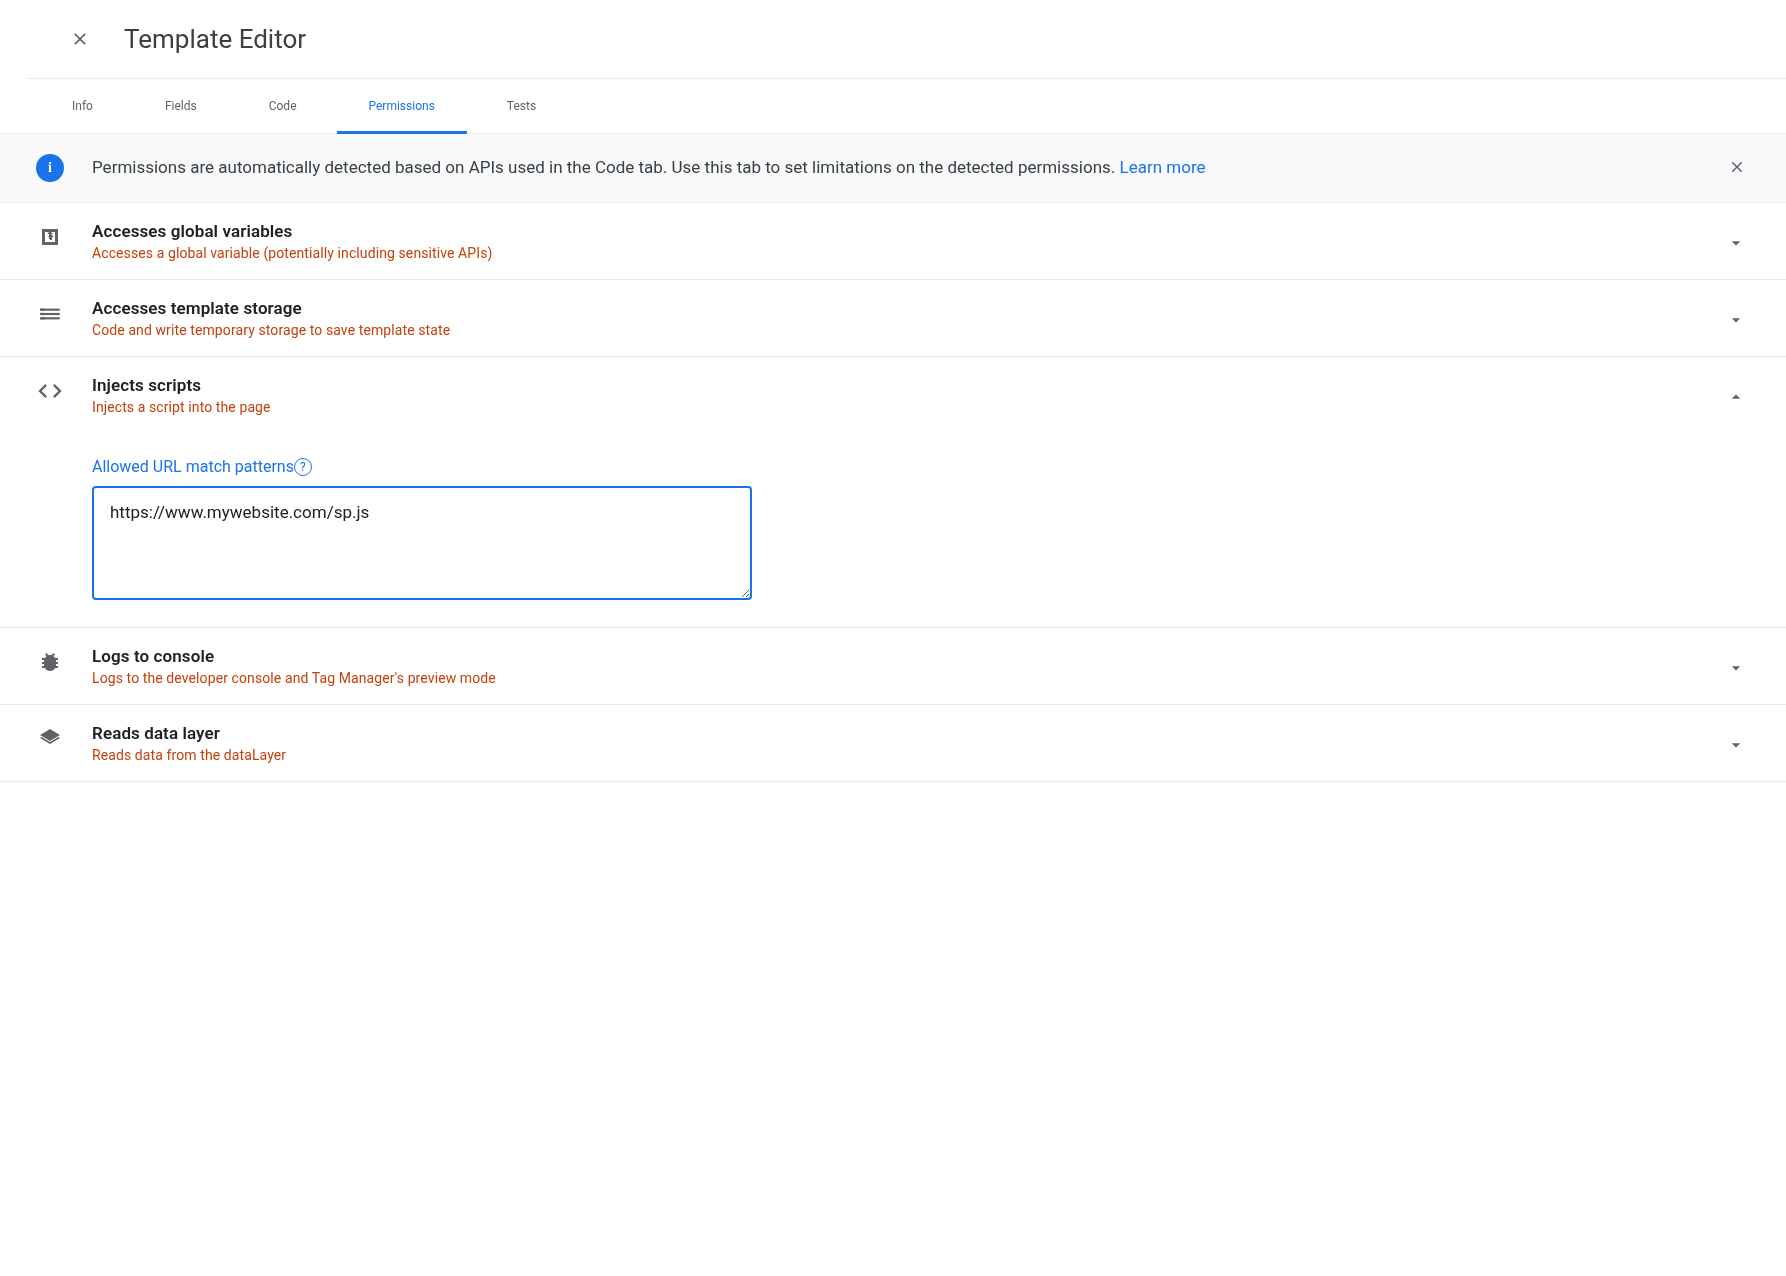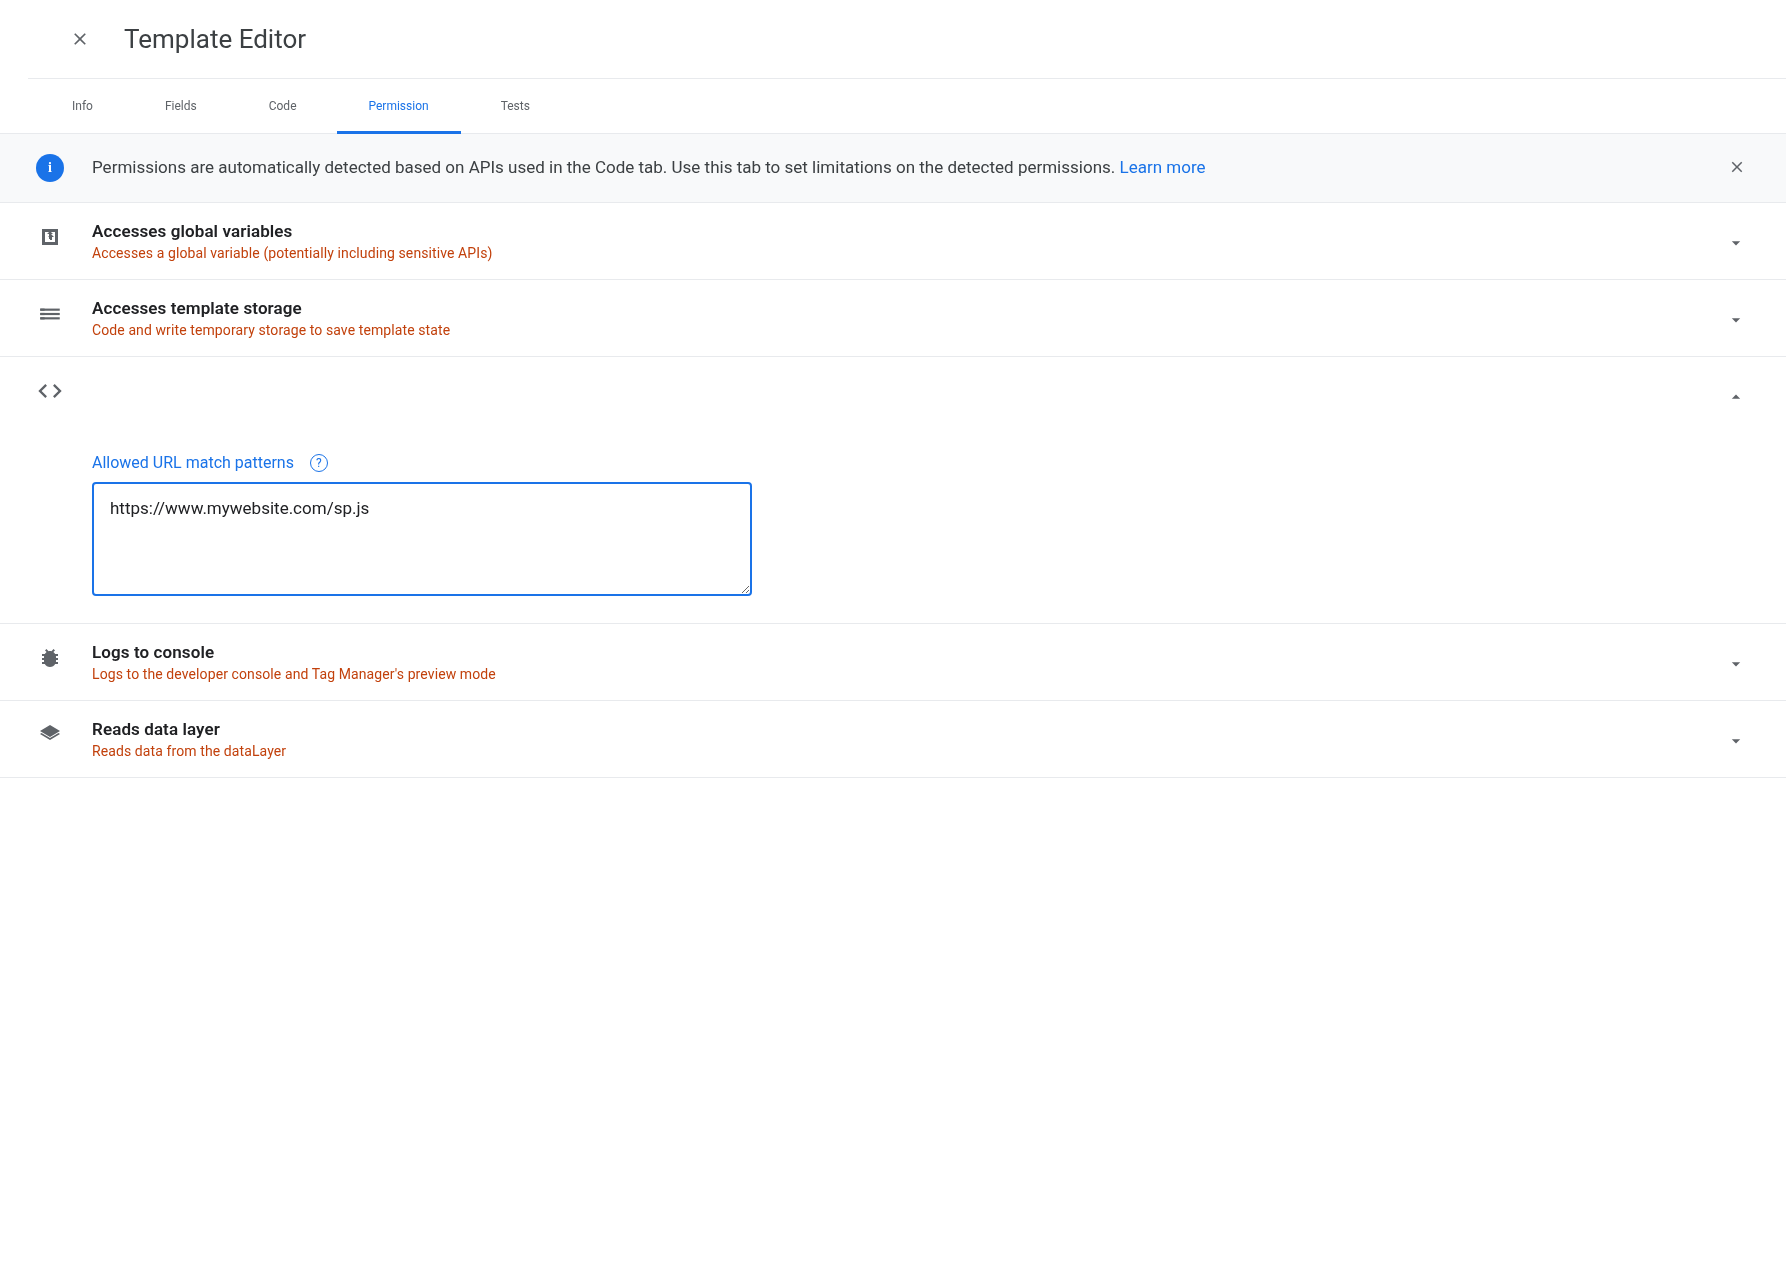--- a/index.html
+++ b/index.html
@@ -136,21 +136,21 @@
     padding: 4px;
     margin-top: 8px;
     flex-shrink: 0;
   }
   .section-body {
     padding: 0 36px 24px 92px;
   }
   .field-label {
     display: flex;
     align-items: center;
-    gap: 16px;
+    gap: 0;
     color: #1a73e8;
     font-size: 16px;
     margin-top: 24px;
     margin-bottom: 10px;
   }
   .help-icon {
     width: 18px;
     height: 18px;
     border: 1.5px solid #1a73e8;
     border-radius: 50%;
@@ -183,21 +183,21 @@
         <path d="M19 6.41L17.59 5 12 10.59 6.41 5 5 6.41 10.59 12 5 17.59 6.41 19 12 13.41 17.59 19 19 17.59 13.41 12z" fill="currentColor"></path>
       </svg>
   </div>
   <div class="title">Template Editor</div>
 </div>
 
 <div class="tabs">
   <div class="tab">Info</div>
   <div class="tab">Fields</div>
   <div class="tab">Code</div>
-  <div class="tab active">Permission</div>
+  <div class="tab active">Permissions</div>
   <div class="tab">Tests</div>
 </div>
 
 <div class="info-banner">
   <div class="info-icon">i</div>
   <div class="info-text">
     <span>Permissions are automatically detected based on APIs used in the Code tab. Use this tab to set limitations on the detected permissions. </span><a class="link">Learn more</a>
   </div>
   <div class="dismiss">
     <svg width="18" height="18" viewBox="0 0 24 24">
@@ -251,20 +251,24 @@
   </div>
 </div>
 
 <div class="section">
   <div class="section-header">
     <div class="section-icon">
       <svg width="28" height="28" viewBox="0 0 24 24" fill="currentColor">
           <path d="M9.4 16.6L4.8 12l4.6-4.6L8 6l-6 6 6 6 1.4-1.4zm5.2 0l4.6-4.6-4.6-4.6L16 6l6 6-6 6-1.4-1.4z"></path>
         </svg>
     </div>
+    <div class="section-text">
+      <div class="section-title">Injects scripts</div>
+      <div class="section-sub">Injects a script into the page</div>
+    </div>
     <div class="chevron">
       <svg width="20" height="20" viewBox="0 0 24 24" fill="currentColor">
           <path d="M7 14l5-5 5 5z"></path>
         </svg>
     </div>
   </div>
   <div class="section-body">
     <div class="field-label">
       <span>Allowed URL match patterns</span>
       <span class="help-icon">?</span>

